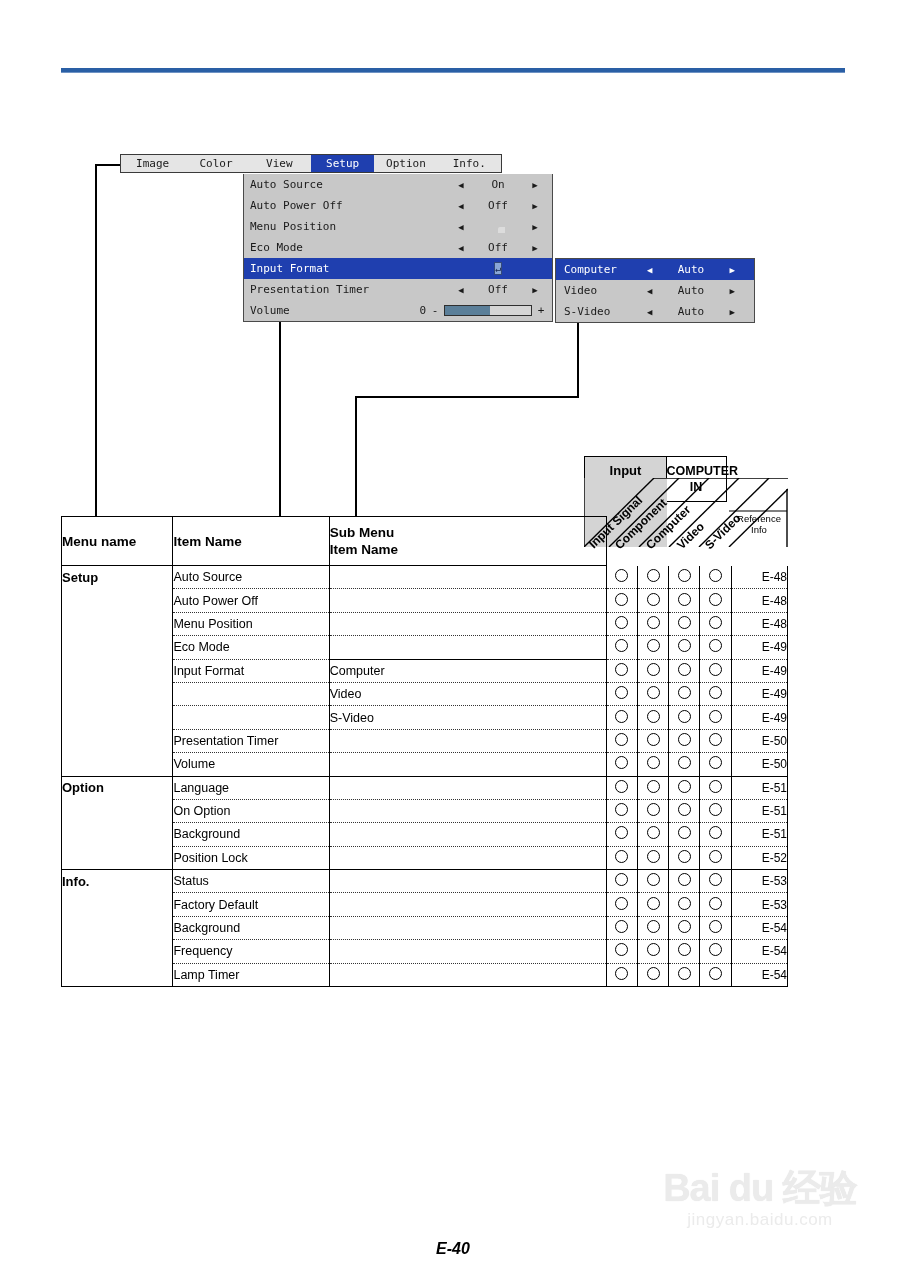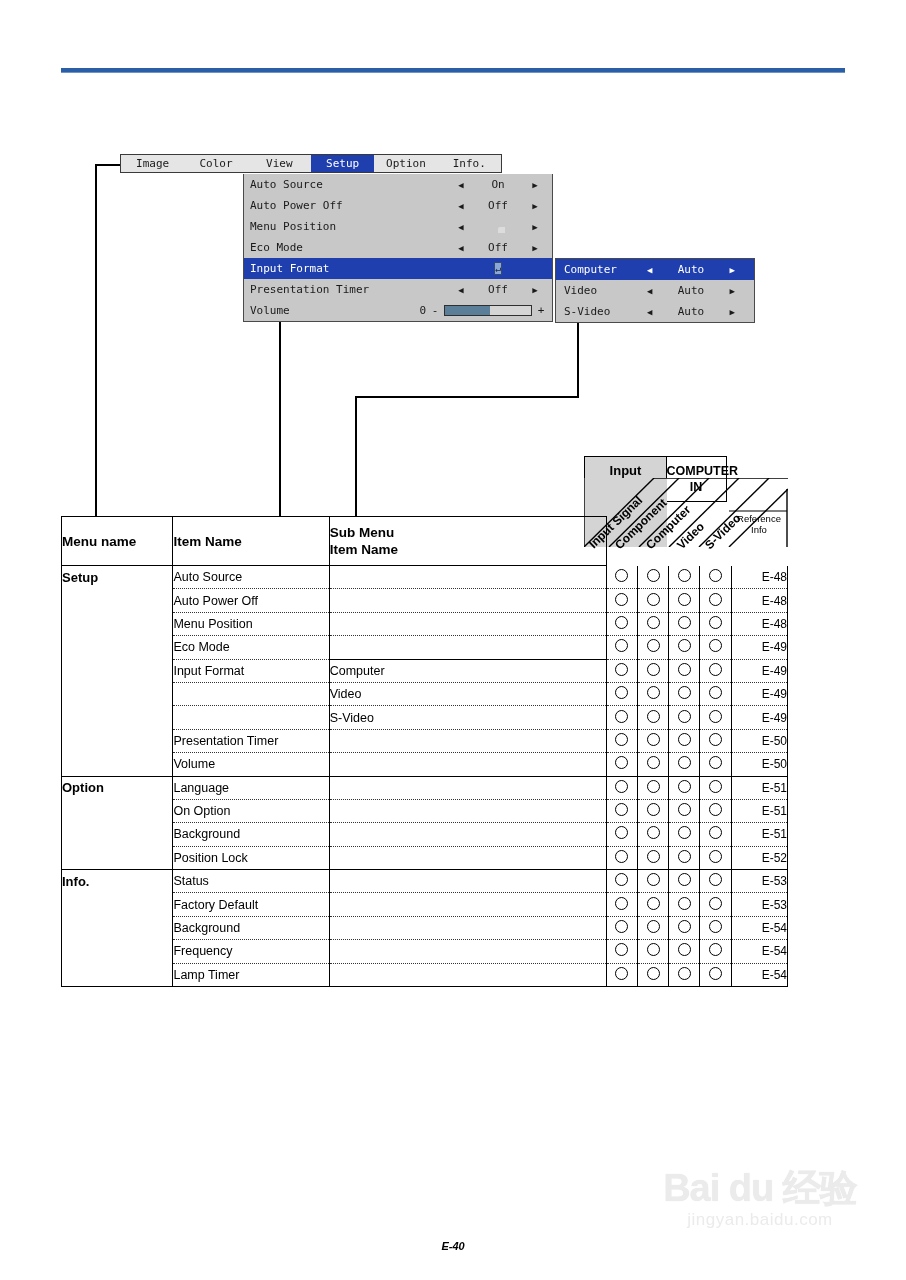--- a/index.html
+++ b/index.html
@@ -154,21 +154,21 @@
   .drow.grp-end .menu-c{border-bottom:1.5px solid #000;}
   .drow.sub-start .sub-c{border-top:1px solid #000;}
   .circ{
     display:inline-block;width:13px;height:13px;border:1.4px solid #000;
     border-radius:50%;box-sizing:border-box;
   }
 
   
   #footer{
     position:absolute;left:0;top:1240px;width:906px;text-align:center;
-    font-size:11px;font-weight:bold;font-style:italic;color:#000;
+    font-size:16px;font-weight:bold;font-style:italic;color:#000;
   }
   
   #wm{
     position:absolute;left:640px;top:1168px;width:240px;
     color:#ebebeb;text-align:center;pointer-events:none;
   }
   #wm .l1{font-size:38px;font-weight:bold;letter-spacing:-1px;line-height:40px;
           text-shadow:0 0 1px #e2e2e2;}
   #wm .l2{font-size:17px;letter-spacing:.5px;margin-top:2px;}
 </style>

